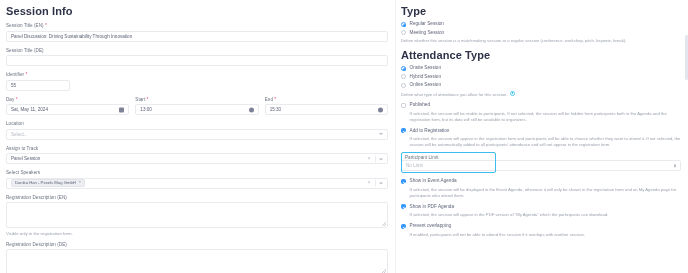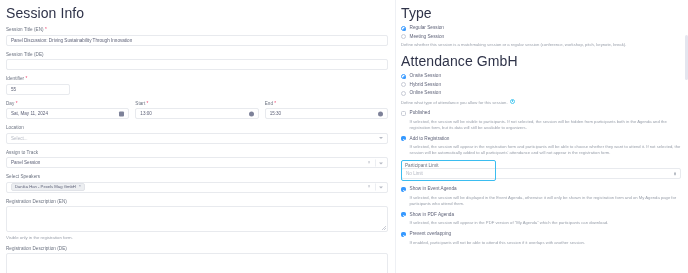--- a/index.html
+++ b/index.html
@@ -22,22 +22,22 @@
     position: absolute; top: 0; right: 0;
     width: 1px; height: 273px; background: #eef0f4;
   }
   .col-right {
     width: 292px;
     padding: 5px 7px 8px 5px;
     position: relative;
   }
 
   h2.section-title {
-    font-size: 14px;
-    font-weight: normal;
+    font-size: 11px;
+    font-weight: bold;
     color: #2f3349;
     letter-spacing: .1px;
     margin-bottom: 6px;
   }
   h2.section-title.tight { margin-bottom: 4px; }
 
   .field { margin-bottom: 6px; }
   .lbl {
     font-size: 4.6px;
     color: #6b7280;
@@ -375,21 +375,21 @@
         <span class="radio on"></span>
         <span class="rlabel">Regular Session</span>
       </div>
       <div class="radio-row">
         <span class="radio"></span>
         <span class="rlabel">Meeting Session</span>
       </div>
       <div class="desc">Define whether this session is a matchmaking session or a regular session (conference, workshop, pitch, keynote, break).</div>
     </div>
 
-    <h2 class="section-title tight">Attendance GmbH</h2>
+    <h2 class="section-title tight">Attendance Type</h2>
     <div class="group">
       <div class="radio-row">
         <span class="radio on"></span>
         <span class="rlabel">Onsite Session</span>
       </div>
       <div class="radio-row">
         <span class="radio"></span>
         <span class="rlabel">Hybrid Session</span>
       </div>
       <div class="radio-row">

